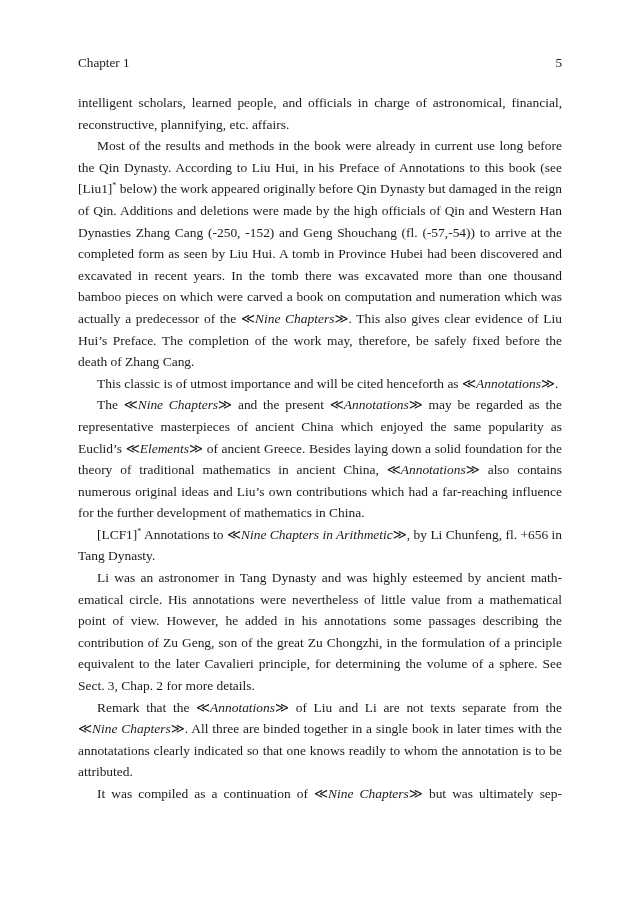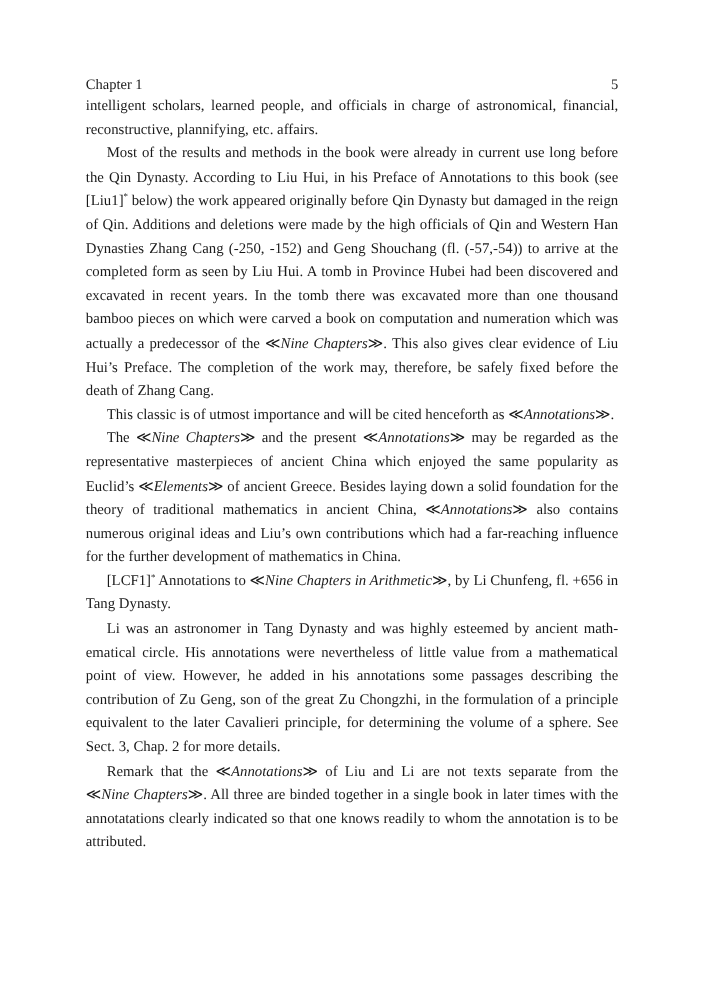--- a/index.html
+++ b/index.html
@@ -11,38 +11,39 @@
     width: 638px;
     height: 903px;
     position: relative;
     overflow: hidden;
     font-family: "DejaVu Serif", "Liberation Serif", serif;
     color: #1a1a1a;
   }
   .page {
     position: absolute;
     left: 78px;
-    top: 68px;
+    top: 54px;
     width: 484px;
   }
   .running-head {
     display: flex;
     justify-content: space-between;
     align-items: baseline;
     font-family: "Liberation Serif", serif;
     font-size: 13.2px;
     line-height: 17px;
     height: 17px;
     white-space: nowrap;
   }
   .running-head .rh-left {
     display: flex;
     gap: 14px;
   }
   .body-text {
+    margin-top: 21px;
     font-family: "Liberation Serif", serif;
     font-size: 13.45px;
     line-height: 21.6px;
   }
   .para {
     margin: 0;
     text-align: justify;
     text-indent: 19px;
     hyphens: manual;
   }
@@ -72,14 +73,15 @@
   </div>
 
   <div class="body-text" id="body-text">
       <p class="para noindent"><span>intelligent scholars, learned people, and officials in charge of astronomical, financial, reconstructive, plannifying, etc. affairs.</span></p>
       <p class="para"><span>Most of the results and methods in the book were already in current use long before the Qin Dynasty. According to Liu Hui, in his Preface of Annotations to this book (see [Liu1]</span><sup>*</sup><span> below) the work appeared originally before Qin Dynasty but damaged in the reign of Qin. Additions and deletions were made by the high officials of Qin and Western Han Dynasties Zhang Cang (-250, -152) and Geng Shouchang (fl. (-57,-54)) to arrive at the completed form as seen by Liu Hui. A tomb in Province Hubei had been discovered and excavated in recent years. In the tomb there was excavated more than one thousand bamboo pieces on which were carved a book on computation and numeration which was actually a predecessor of the </span><span>≪</span><em>Nine Chapters</em><span>≫. This also gives clear evidence of Liu Hui’s Preface. The completion of the work may, therefore, be safely fixed before the death of Zhang Cang.</span></p>
       <p class="para"><span>This classic is of utmost importance and will be cited henceforth as ≪</span><em>Annotations</em><span>≫.</span></p>
       <p class="para"><span>The ≪</span><em>Nine Chapters</em><span>≫ and the present ≪</span><em>Annotations</em><span>≫ may be regarded as the representative masterpieces of ancient China which enjoyed the same popularity as Euclid’s ≪</span><em>Elements</em><span>≫ of ancient Greece. Besides laying down a solid foundation for the theory of traditional mathematics in ancient China, ≪</span><em>Annotations</em><span>≫ also con­tains numerous original ideas and Liu’s own contributions which had a far-reaching influence for the further development of mathematics in China.</span></p>
       <p class="para"><span>[LCF1]</span><sup>*</sup><span> Annotations to ≪</span><em>Nine Chapters in Arithmetic</em><span>≫, by Li Chunfeng, fl. +656 in Tang Dynasty.</span></p>
       <p class="para"><span>Li was an astronomer in Tang Dynasty and was highly esteemed by ancient math­ematical circle. His annotations were nevertheless of little value from a mathematical point of view. However, he added in his annotations some passages describing the contribution of Zu Geng, son of the great Zu Chongzhi, in the formulation of a principle equivalent to the later Cavalieri principle, for determining the volume of a sphere. See Sect. 3, Chap. 2 for more details.</span></p>
       <p class="para"><span>Remark that the ≪</span><em>Annotations</em><span>≫ of Liu and Li are not texts separate from the ≪</span><em>Nine Chapters</em><span>≫. All three are binded together in a single book in later times with the annotatations clearly indicated so that one knows readily to whom the annotation is to be attributed.</span></p>
+      <p class="para last-line-justify"><span>It was compiled as a continuation of ≪</span><em>Nine Chapters</em><span>≫ but was ultimately sep-</span></p>
     </div>
 </div>
 
 </body></html>

